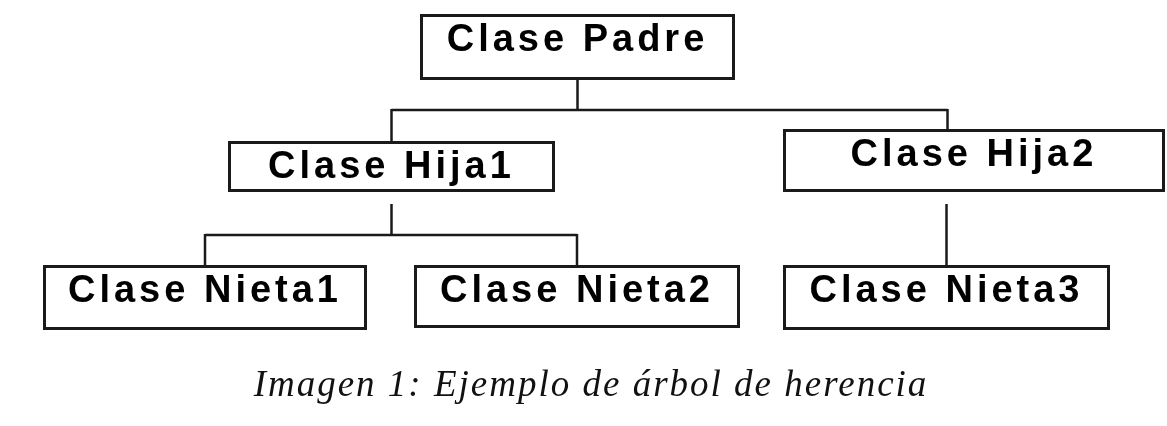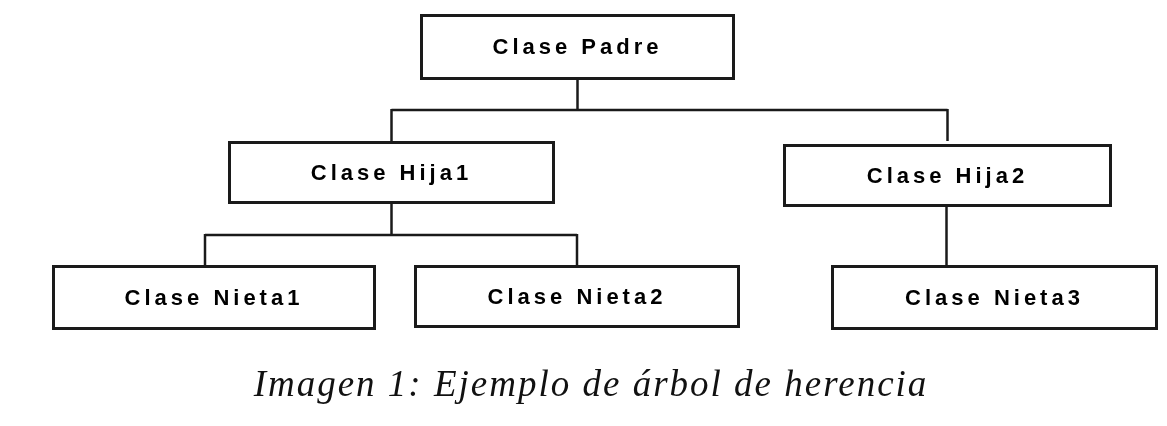--- a/index.html
+++ b/index.html
@@ -21,34 +21,34 @@
     top: 0;
     width: 1167px;
     height: 426px;
   }
   .node {
     position: absolute;
     box-sizing: border-box;
     border: 3px solid #1a1a1a;
     background: #ffffff;
     display: flex;
-    align-items: center;
+    align-items: flex-start;
     justify-content: center;
     font-weight: bold;
-    font-size: 22px;
+    font-size: 38px;
     letter-spacing: 4px;
     color: #000000;
     white-space: nowrap;
   }
   .node-padre  { left: 420px; top: 14px;  width: 315px; height: 66px; }
-  .node-hija1  { left: 228px; top: 141px; width: 327px; height: 63px; }
-  .node-hija2  { left: 783px; top: 144px; width: 329px; height: 63px; }
-  .node-nieta1 { left: 52px;  top: 265px; width: 324px; height: 65px; }
+  .node-hija1  { left: 228px; top: 141px; width: 327px; height: 51px; }
+  .node-hija2  { left: 783px; top: 129px; width: 382px; height: 63px; }
+  .node-nieta1 { left: 43px;  top: 265px; width: 324px; height: 65px; }
   .node-nieta2 { left: 414px; top: 265px; width: 326px; height: 63px; }
-  .node-nieta3 { left: 783px; top: 265px; width: 327px; height: 65px; margin-left: 48px; }
+  .node-nieta3 { left: 783px; top: 265px; width: 327px; height: 65px; }
   .caption {
     position: absolute;
     left: 16px;
     top: 362px;
     width: 1150px;
     text-align: center;
     font-family: "Liberation Serif", serif;
     font-style: italic;
     font-size: 37px;
     letter-spacing: 2px;

